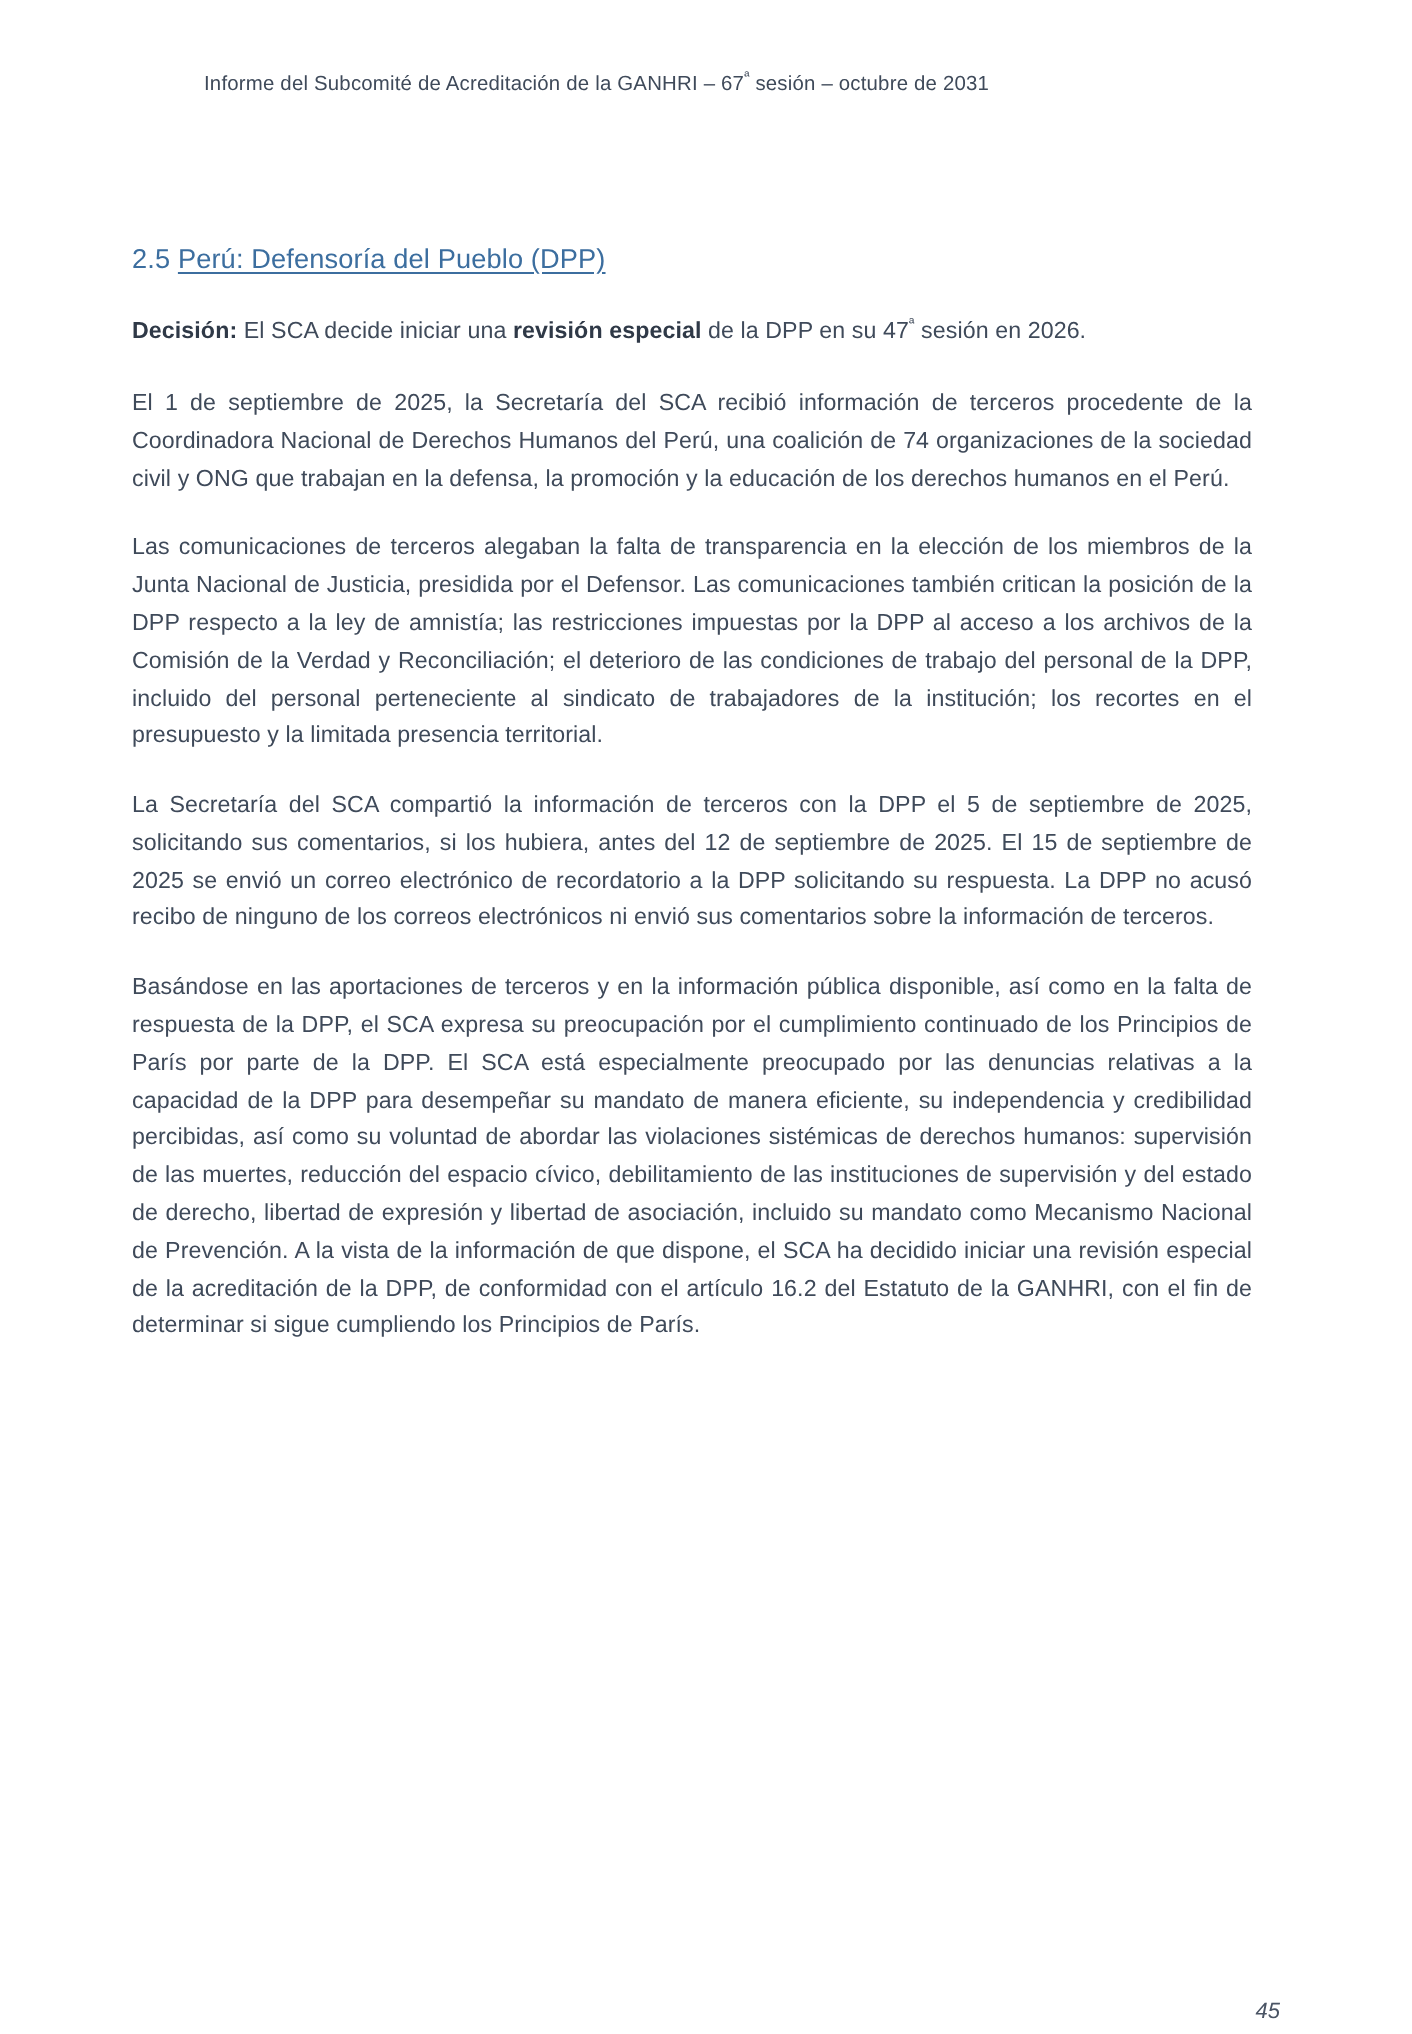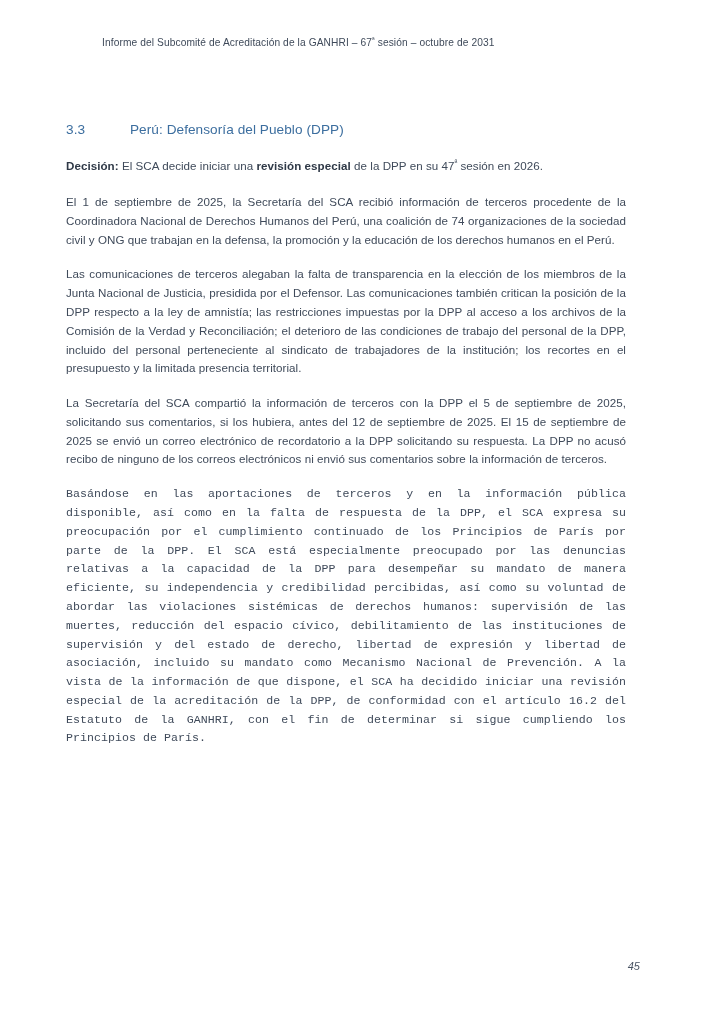--- a/index.html
+++ b/index.html
@@ -44,72 +44,71 @@
     font-size: 13.6px;
     font-weight: normal;
     color: #3c6e9f;
     letter-spacing: 0.005em;
     line-height: 1.2;
   }
   h2.section-heading .num {
     text-decoration: none;
   }
   h2.section-heading .title {
+    text-decoration: underline;
     text-underline-offset: 2px;
-    margin-left: 41px;
   }
   p.body {
     margin: 16px 0 15px 0;
     font-size: 11.6px;
     line-height: 1.62;
     color: #3f4a5a;
     text-align: justify;
     text-justify: inter-word;
     letter-spacing: 0.004em;
   }
   p.body:last-child {
     margin-bottom: 0;
-    font-family: Liberation Mono, monospace;
   }
   p.decision {
     margin-bottom: 17px;
     text-align: left;
   }
   .b {
     font-weight: bold;
     color: #2f3947;
   }
   sup.ord {
     font-size: 7.2px;
     vertical-align: super;
     line-height: 0;
   }
   .page-number {
     position: absolute;
     right: 66px;
-    top: 960px;
+    top: 1000px;
     font-size: 11px;
     color: #4a5464;
     text-align: right;
     font-style: italic;
   }
 </style>
 </head>
 <body>
 
 <div class="page">
 
   <div class="running-header">
     <span>Informe del Subcomité de Acreditación de la GANHRI – 67</span><sup>ª</sup><span> sesión – octubre de 2031</span>
   </div>
 
   <div class="content">
 
     <h2 class="section-heading">
-      <span class="num">3.3 </span><span class="title">Perú: Defensoría del Pueblo (DPP)</span>
+      <span class="num">2.5 </span><span class="title">Perú: Defensoría del Pueblo (DPP)</span>
     </h2>
 
     <p class="body decision">
       <span class="b">Decisión:</span><span> El SCA decide iniciar una </span><span class="b">revisión especial</span><span> de la DPP en su 47</span><sup class="ord">ª</sup><span> sesión en 2026.</span>
     </p>
 
     <p class="body">El 1 de septiembre de 2025, la Secretaría del SCA recibió información de terceros procedente de la Coordinadora Nacional de Derechos Humanos del Perú, una coalición de 74 organizaciones de la sociedad civil y ONG que trabajan en la defensa, la promoción y la educación de los derechos humanos en el Perú.</p>
     <p class="body">Las comunicaciones de terceros alegaban la falta de transparencia en la elección de los miembros de la Junta Nacional de Justicia, presidida por el Defensor. Las comunicaciones también critican la posición de la DPP respecto a la ley de amnistía; las restricciones impuestas por la DPP al acceso a los archivos de la Comisión de la Verdad y Reconciliación; el deterioro de las condiciones de trabajo del personal de la DPP, incluido del personal perteneciente al sindicato de trabajadores de la institución; los recortes en el presupuesto y la limitada presencia territorial.</p>
     <p class="body">La Secretaría del SCA compartió la información de terceros con la DPP el 5 de septiembre de 2025, solicitando sus comentarios, si los hubiera, antes del 12 de septiembre de 2025. El 15 de septiembre de 2025 se envió un correo electrónico de recordatorio a la DPP solicitando su respuesta. La DPP no acusó recibo de ninguno de los correos electrónicos ni envió sus comentarios sobre la información de terceros.</p>
     <p class="body">Basándose en las aportaciones de terceros y en la información pública disponible, así como en la falta de respuesta de la DPP, el SCA expresa su preocupación por el cumplimiento continuado de los Principios de París por parte de la DPP. El SCA está especialmente preocupado por las denuncias relativas a la capacidad de la DPP para desempeñar su mandato de manera eficiente, su independencia y credibilidad percibidas, así como su voluntad de abordar las violaciones sistémicas de derechos humanos: supervisión de las muertes, reducción del espacio cívico, debilitamiento de las instituciones de supervisión y del estado de derecho, libertad de expresión y libertad de asociación, incluido su mandato como Mecanismo Nacional de Prevención. A la vista de la información de que dispone, el SCA ha decidido iniciar una revisión especial de la acreditación de la DPP, de conformidad con el artículo 16.2 del Estatuto de la GANHRI, con el fin de determinar si sigue cumpliendo los Principios de París.</p>

